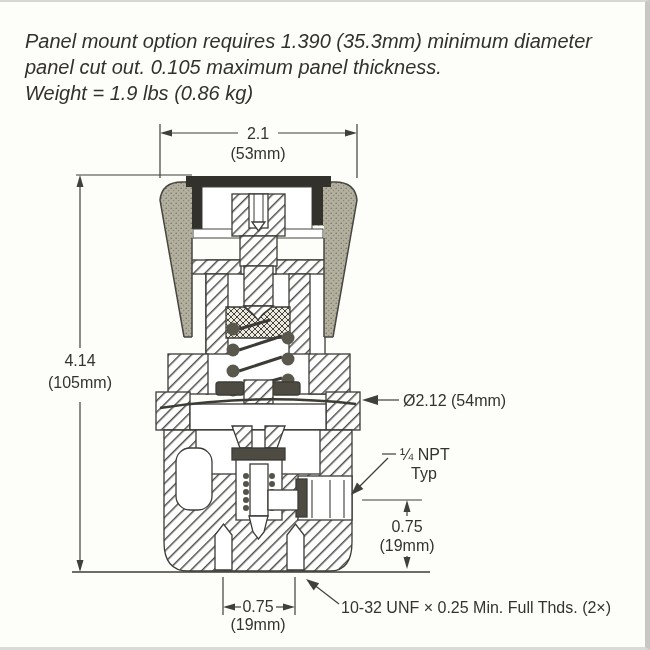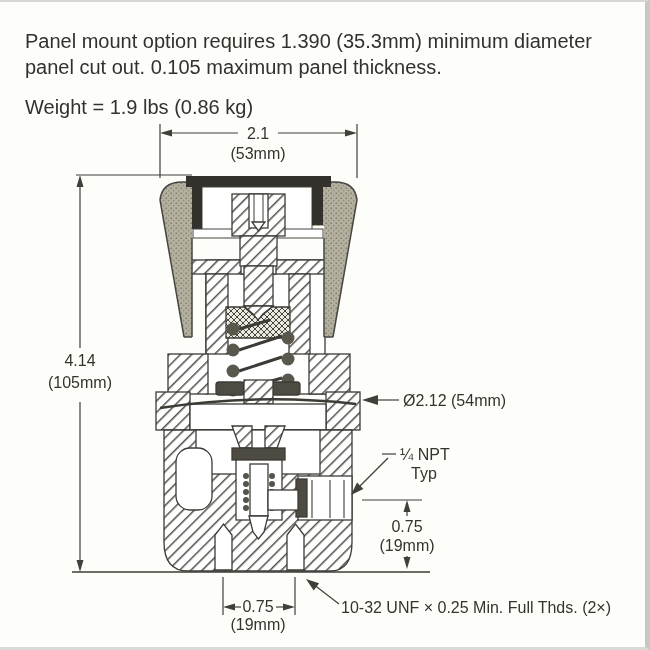--- a/index.html
+++ b/index.html
@@ -11,22 +11,22 @@
     overflow:hidden;
     box-sizing:border-box;
     border-top:2px solid #d8d7d3;
     border-right:5px solid #c8c7c3;
     border-bottom:3px solid #dadad6;
   }
   .notes{
     position:absolute;left:25px;top:26px;width:600px;
     color:#33312d;font-size:20px;line-height:26px;
   }
-  .notes p{margin:0;}
-  .notes .weight{margin-top:14px;}
+  .notes p{margin:0;font-style:italic;}
+  .notes .weight{}
   svg{position:absolute;left:0;top:0;}
   svg text{
     font-family:"Liberation Sans", sans-serif;
     fill:#34332e;font-size:16px;
   }
 </style>
 </head>
 <body>
 
 <div class="page">

